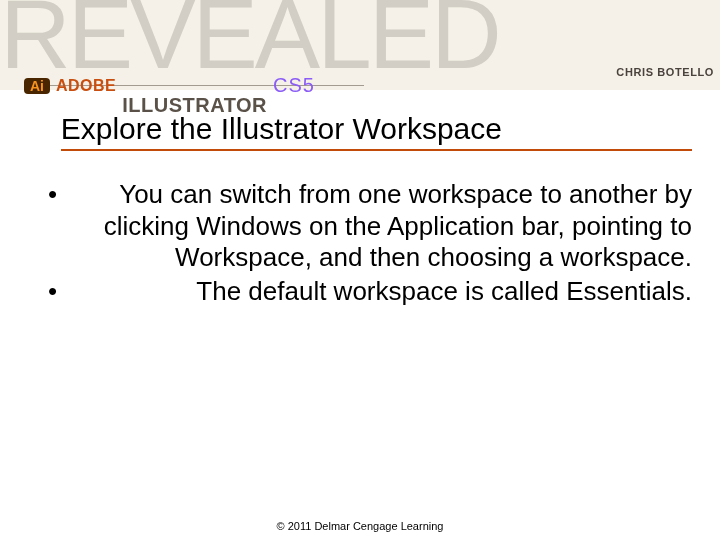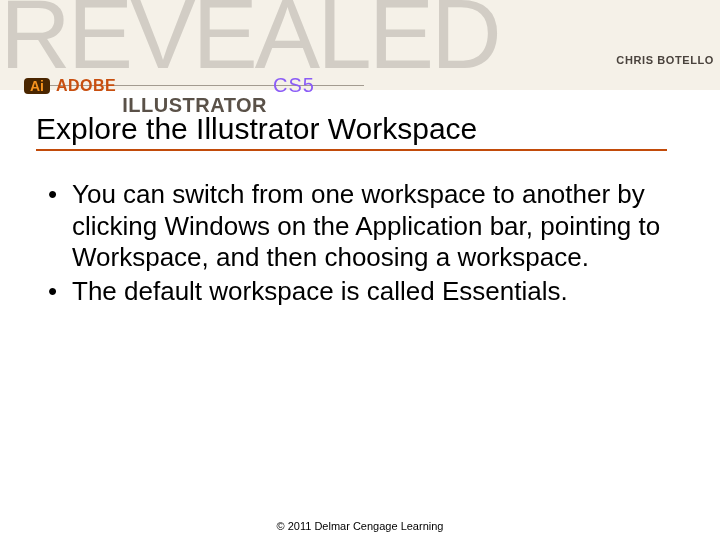--- a/index.html
+++ b/index.html
@@ -69,38 +69,39 @@
     margin-top: 40px;
   }
   .cs5-txt {
     font-size: 20px;
     font-weight: 400;
     color: #8b5cf6;
     letter-spacing: 1px;
   }
   .author {
     position: absolute;
-    top: 54px;
+    top: 66px;
     right: 6px;
     font-size: 11px;
     font-weight: 700;
     color: #4a433d;
     letter-spacing: 0.6px;
     z-index: 2;
   }
   .banner-divider {
     position: absolute;
     left: 24px;
     top: 85px;
     width: 340px;
     height: 1px;
     background: #a39b90;
   }
   .content {
     padding: 22px 28px 0 36px;
+    text-align: right;
   }
   .heading {
     font-size: 30px;
     font-weight: 400;
     color: #000;
     border-bottom: 2.5px solid #c24b0a;
     padding-bottom: 3px;
     margin-bottom: 28px;
     display: inline-block;
     width: auto;

